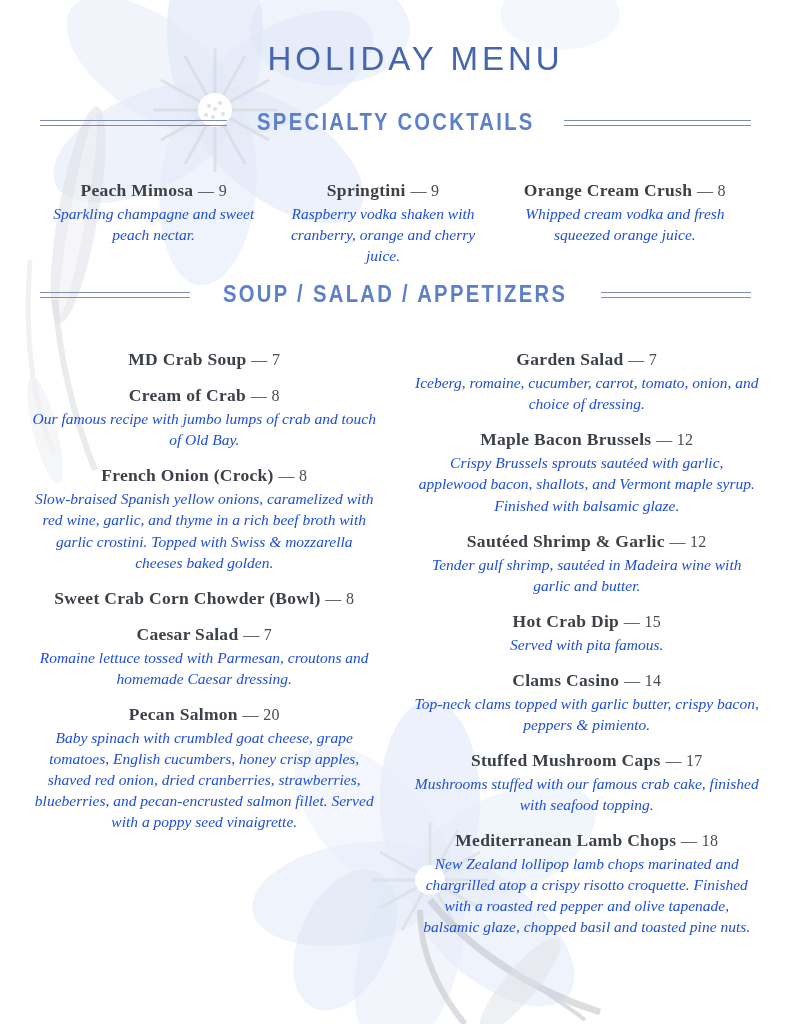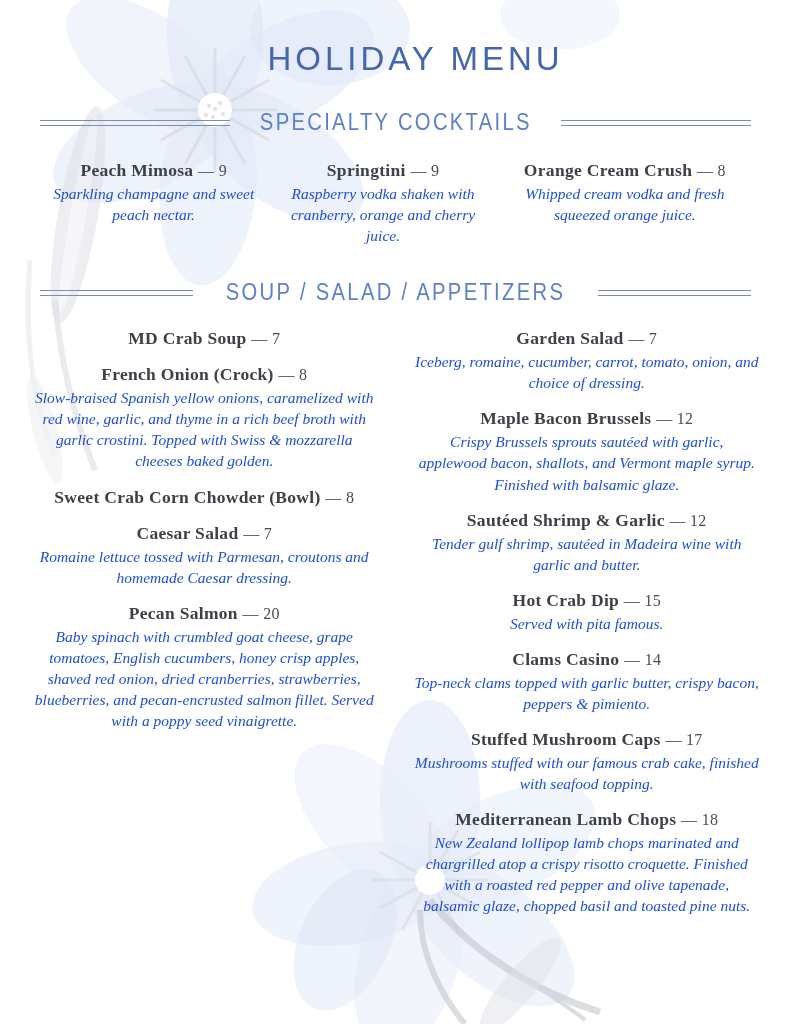--- a/index.html
+++ b/index.html
@@ -19,49 +19,50 @@
     font-weight:500;
     font-size:33px;
     letter-spacing:4px;
     color:#4565ad;
     padding-left:40px;
   }
 
   .section-head{
     display:flex;align-items:center;gap:18px;
     padding:0 40px;
+    font-weight:bold;
   }
   .section-head.first{margin-top:32px;}
-  .section-head.second{margin-top:34px;}
+  .section-head.second{margin-top:16px;}
   .rule{
     flex:1;height:4px;
     border-top:1.5px solid #7d8db0;
     border-bottom:1.5px solid #7d8db0;
   }
   .section-label{
     font-family:"Liberation Sans", sans-serif;
     font-size:22px;
     letter-spacing:2.5px;
     color:#5c80ca;
     white-space:nowrap;
     transform:scale(0.92,1.05);
   }
 
   .cocktails{
     display:grid;
     grid-template-columns:1fr 1fr 1.12fr;
     gap:22px;
     padding:0 50px;
-    margin-top:24px;
+    margin-top:44px;
   }
 
   .menu-cols{
     display:flex;gap:38px;
     padding:0 32px;
-    margin-top:22px;
+    margin-top:41px;
   }
   .menu-col{flex:1;display:flex;flex-direction:column;gap:15px;}
 
   .menu-item{text-align:center;}
   .item-title{
     font-size:17.5px;
     font-weight:bold;
     color:#3c4147;
     letter-spacing:0.3px;
   }
@@ -193,20 +194,24 @@
   </div>
 
   <div class="menu-cols">
 
     <div class="menu-col">
       <div class="menu-item">
         <div class="item-title"><span>MD Crab Soup</span> <span class="item-price">— 7</span></div>
 
       </div>
       <div class="menu-item">
+        <div class="item-title"><span>Cream of Crab</span> <span class="item-price">— 8</span></div>
+        <div class="item-desc">Our famous recipe with jumbo lumps of crab and touch of Old Bay.</div>
+      </div>
+      <div class="menu-item">
         <div class="item-title"><span>French Onion (Crock)</span> <span class="item-price">— 8</span></div>
         <div class="item-desc">Slow-braised Spanish yellow onions, caramelized with red wine, garlic, and thyme in a rich beef broth with garlic crostini. Topped with Swiss &amp; mozzarella cheeses baked golden.</div>
       </div>
       <div class="menu-item">
         <div class="item-title"><span>Sweet Crab Corn Chowder (Bowl)</span> <span class="item-price">— 8</span></div>
       </div>
       <div class="menu-item">
         <div class="item-title"><span>Caesar Salad</span> <span class="item-price">— 7</span></div>
         <div class="item-desc">Romaine lettuce tossed with Parmesan, croutons and homemade Caesar dressing.</div>
       </div>

